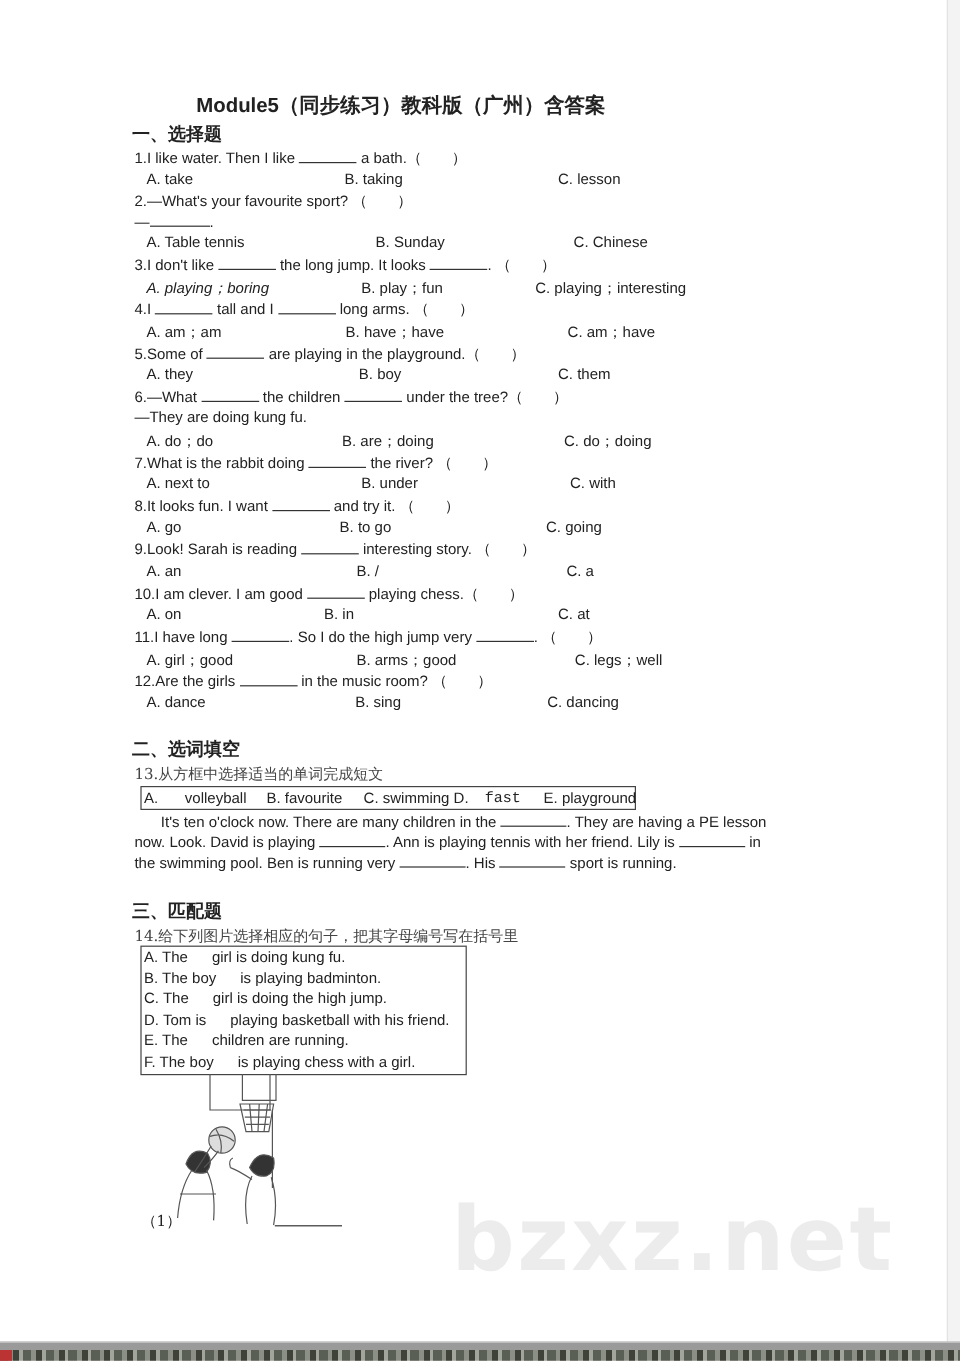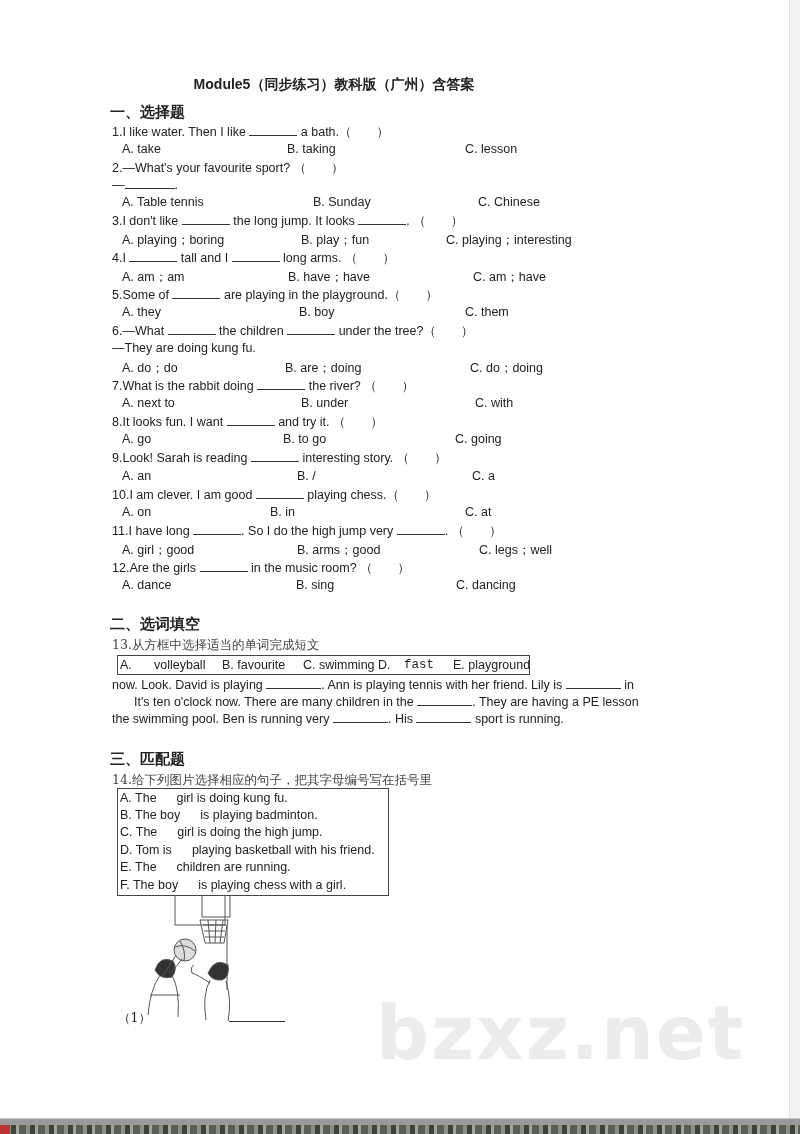--- a/index.html
+++ b/index.html
@@ -6,21 +6,21 @@
   body {
     width: 800px; height: 1134px; position: relative; overflow: hidden;
     background: #ffffff;
     font-family: "Liberation Sans", "DejaVu Sans", sans-serif;
     color: #222;
   }
   .page { position: absolute; left: 0; top: 0; width: 790px; height: 1118px; background: #fff; }
   .right-edge { position: absolute; right: 0; top: 0; width: 10px; height: 1118px; background: #f3f3f3; border-left: 1px solid #e2e2e2; }
   .title {
     position: absolute; left: 0; width: 668px; top: 76px; text-align: center;
-    font-size: 14px; font-weight: bold; color: #222;
+    font-size: 17px; font-weight: bold; color: #222;
   }
   .line { position: absolute; left: 112px; font-size: 12.5px; white-space: nowrap; color: #222; }
   .section { position: absolute; left: 110px; font-size: 15px; font-weight: bold; color: #222; text-align: center; }
   .opt { position: absolute; font-size: 12.5px; white-space: nowrap; color: #222; }
   .blank { display: inline-block; border-bottom: 1px solid #333; vertical-align: baseline; height: 10px; }
   .paren { letter-spacing: 0; }
   .wordbox {
     position: absolute; left: 117px; top: 655px; width: 411px; height: 18px;
     border: 1.5px solid #444; font-size: 12.5px; line-height: 18px;
   }
@@ -65,21 +65,21 @@
   <div class="line" style="top:178px;">
     <span>—</span><span class="blank" style="width:50px;"></span>.
   </div>
   <div class="opt" style="left:122px; top:195px;">A. Table tennis</div>
   <div class="opt" style="left:313px; top:195px;">B. Sunday</div>
   <div class="opt" style="left:478px; top:195px;">C. Chinese</div>
 
   <div class="line" style="top:213px;">
     <span>3.I don't like </span><span class="blank" style="width:48px;"></span><span> the long jump. It looks </span><span class="blank" style="width:48px;"></span><span>.</span> <span class="paren">（　　）</span>
   </div>
-  <div class="opt" style="left:122px; top:232px;">A. playing；boring</div>
+  <div class="opt" style="left:122px; top:232px;font-style:italic;">A. playing；boring</div>
   <div class="opt" style="left:301px; top:232px;">B. play；fun</div>
   <div class="opt" style="left:446px; top:232px;">C. playing；interesting</div>
 
   <div class="line" style="top:250px;">
     <span>4.I </span><span class="blank" style="width:48px;"></span><span> tall and I </span><span class="blank" style="width:48px;"></span><span> long arms.</span> <span class="paren">（　　）</span>
   </div>
   <div class="opt" style="left:122px; top:269px;">A. am；am</div>
   <div class="opt" style="left:288px; top:269px;">B. have；have</div>
   <div class="opt" style="left:473px; top:269px;">C. am；have</div>
 
@@ -146,25 +146,25 @@
   <div class="wordbox">
     <span style="left:2px;">A.</span>
     <span style="left:36px;">volleyball</span>
     <span style="left:104px;">B. favourite</span>
     <span style="left:185px;">C. swimming D.</span>
     <span style="left:286px;font-family:Liberation Mono, monospace;">fast</span>
     <span style="left:335px;">E. playground</span>
   </div>
 
   <div class="para" style="top:677px;">
+    <div style="padding-left:22px;">
+      <span>It's ten o'clock now. There are many children in the </span><span class="blank" style="width:55px;"></span><span>. They are having a PE lesson</span>
+    </div>
     <div>
       <span>now. Look. David is playing </span><span class="blank" style="width:55px;"></span><span>. Ann is playing tennis with her friend. Lily is </span><span class="blank" style="width:55px;"></span><span> in</span>
-    </div>
-    <div style="padding-left:22px;">
-      <span>It's ten o'clock now. There are many children in the </span><span class="blank" style="width:55px;"></span><span>. They are having a PE lesson</span>
     </div>
     <div>
       <span>the swimming pool. Ben is running very </span><span class="blank" style="width:55px;"></span><span>. His </span><span class="blank" style="width:55px;"></span><span> sport is running.</span>
     </div>
   </div>
 
   <div class="section" style="top:750px;">三、匹配题</div>
   <div class="line" style="top:772px; font-family: 'DejaVu Serif', serif; color:#444;">14.给下列图片选择相应的句子，把其字母编号写在括号里</div>
 
   <div class="matchbox">

